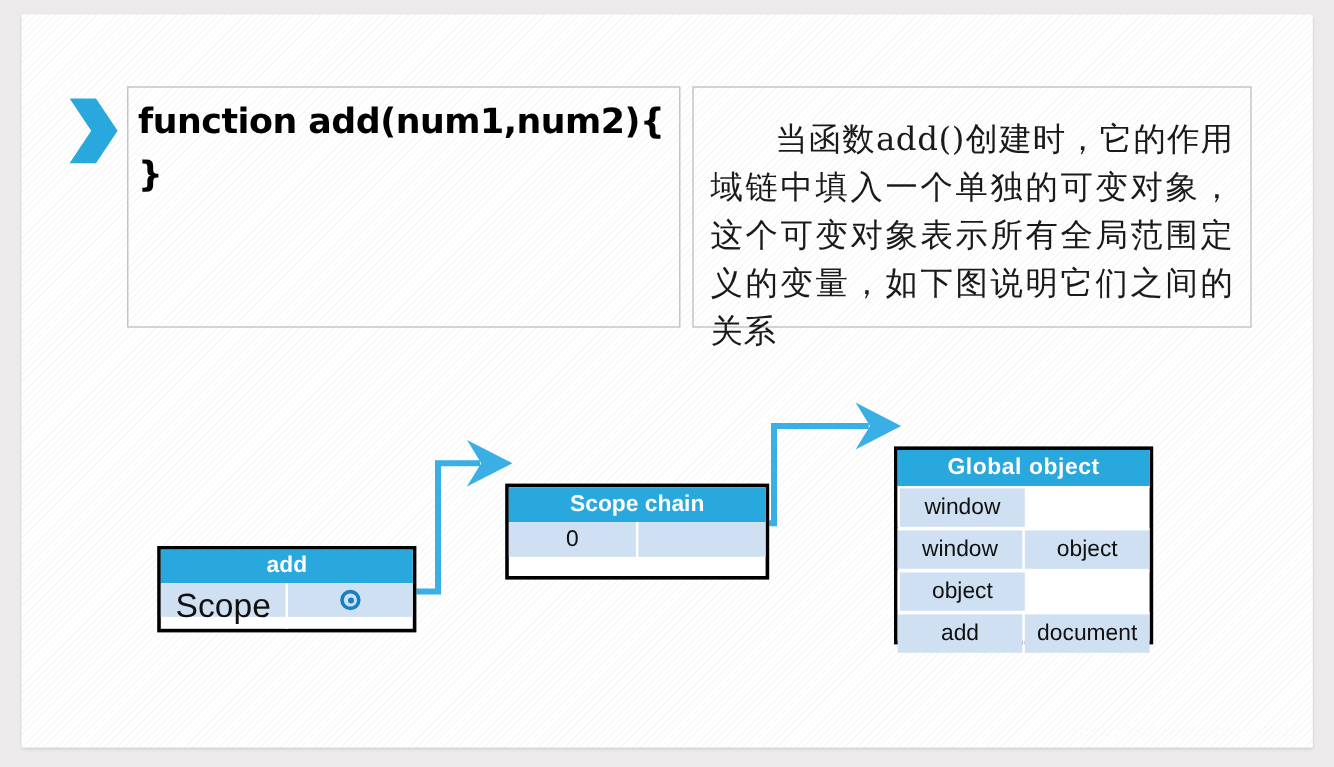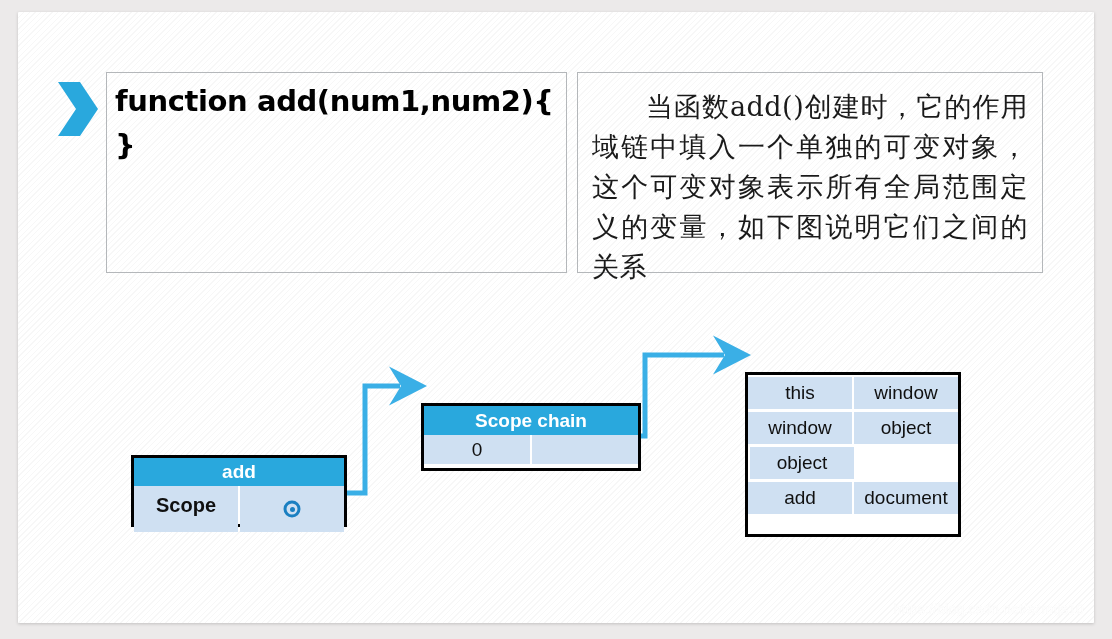--- a/index.html
+++ b/index.html
@@ -49,21 +49,21 @@
     background: transparent;
   }
   #code-box {
     left: 88px;  top: 60px;
     width: 461px; height: 201px;
     padding: 6px 0 4px 8px;
   }
   #note-box {
     left: 559px; top: 60px;
     width: 466px; height: 201px;
-    padding: 14px 14px 0 14px;
+    padding: 24px 14px 0 14px;
   }
   .code-line {
     font-family: "DejaVu Sans", sans-serif;
     font-weight: 700;
     font-size: 29px;
     line-height: 44px;
     color: #000000;
     white-space: pre;
     letter-spacing: -0.4px;
   }
@@ -99,27 +99,27 @@
     font-family: "Liberation Sans", sans-serif;
     box-sizing: border-box;
     position: relative;
   }
   .gap-v { background: #ffffff; }
 
   
   #add-box { left: 113px; top: 443px; width: 216px; height: 72px; }
   #add-box .dbox-header { height: 28px; line-height: 28px; font-size: 19px; }
   #add-box .drow { height: 38px; }
-  #add-box .dcell { height: 46px; line-height: 38px; font-size: 20px; font-weight: 700; }
+  #add-box .dcell { height: 28px; line-height: 38px; font-size: 28px; font-weight: 400; }
   #add-box .c-left  { width: 104px; }
   #add-box .c-sep   { width: 2px; }
   #add-box .c-right { width: 104px; }
 
   
-  #chain-box { left: 403px; top: 391px; width: 220px; height: 68px; }
+  #chain-box { left: 403px; top: 391px; width: 220px; height: 80px; }
   #chain-box .dbox-header { height: 29px; line-height: 29px; font-size: 19px; }
   #chain-box .drow { height: 29px; }
   #chain-box .dcell { height: 29px; line-height: 29px; font-size: 19px; }
   #chain-box .c-left  { width: 106px; }
   #chain-box .c-sep   { width: 2px; }
   #chain-box .c-right { width: 106px; }
 
   
   #global-box { left: 727px; top: 360px; width: 216px; height: 165px; }
   #global-box .dbox-header { height: 30px; line-height: 30px; font-size: 19px; letter-spacing: 0.5px; }
@@ -220,24 +220,24 @@
     <div class="dbox" id="chain-box">
       <div class="dbox-header">Scope chain</div>
       <div class="drow">
         <div class="dcell c-left">0</div>
         <div class="gap-v c-sep"></div>
         <div class="dcell c-right"></div>
       </div>
     </div>
 
     <div class="dbox" id="global-box">
-
-      <div class="rowgap"></div>
-      <div class="drow">
-        <div class="dcell c-left">this</div>
+      <div class="dbox-header">Global  object</div>
+
+      <div class="rowgap"></div>
+      <div class="drow">
         <div class="gap-v c-sep"></div>
         <div class="dcell c-right">window</div>
       </div>
 
       <div class="rowgap"></div>
       <div class="drow">
         <div class="dcell c-left">window</div>
         <div class="gap-v c-sep"></div>
         <div class="dcell c-right">object</div>
       </div>

